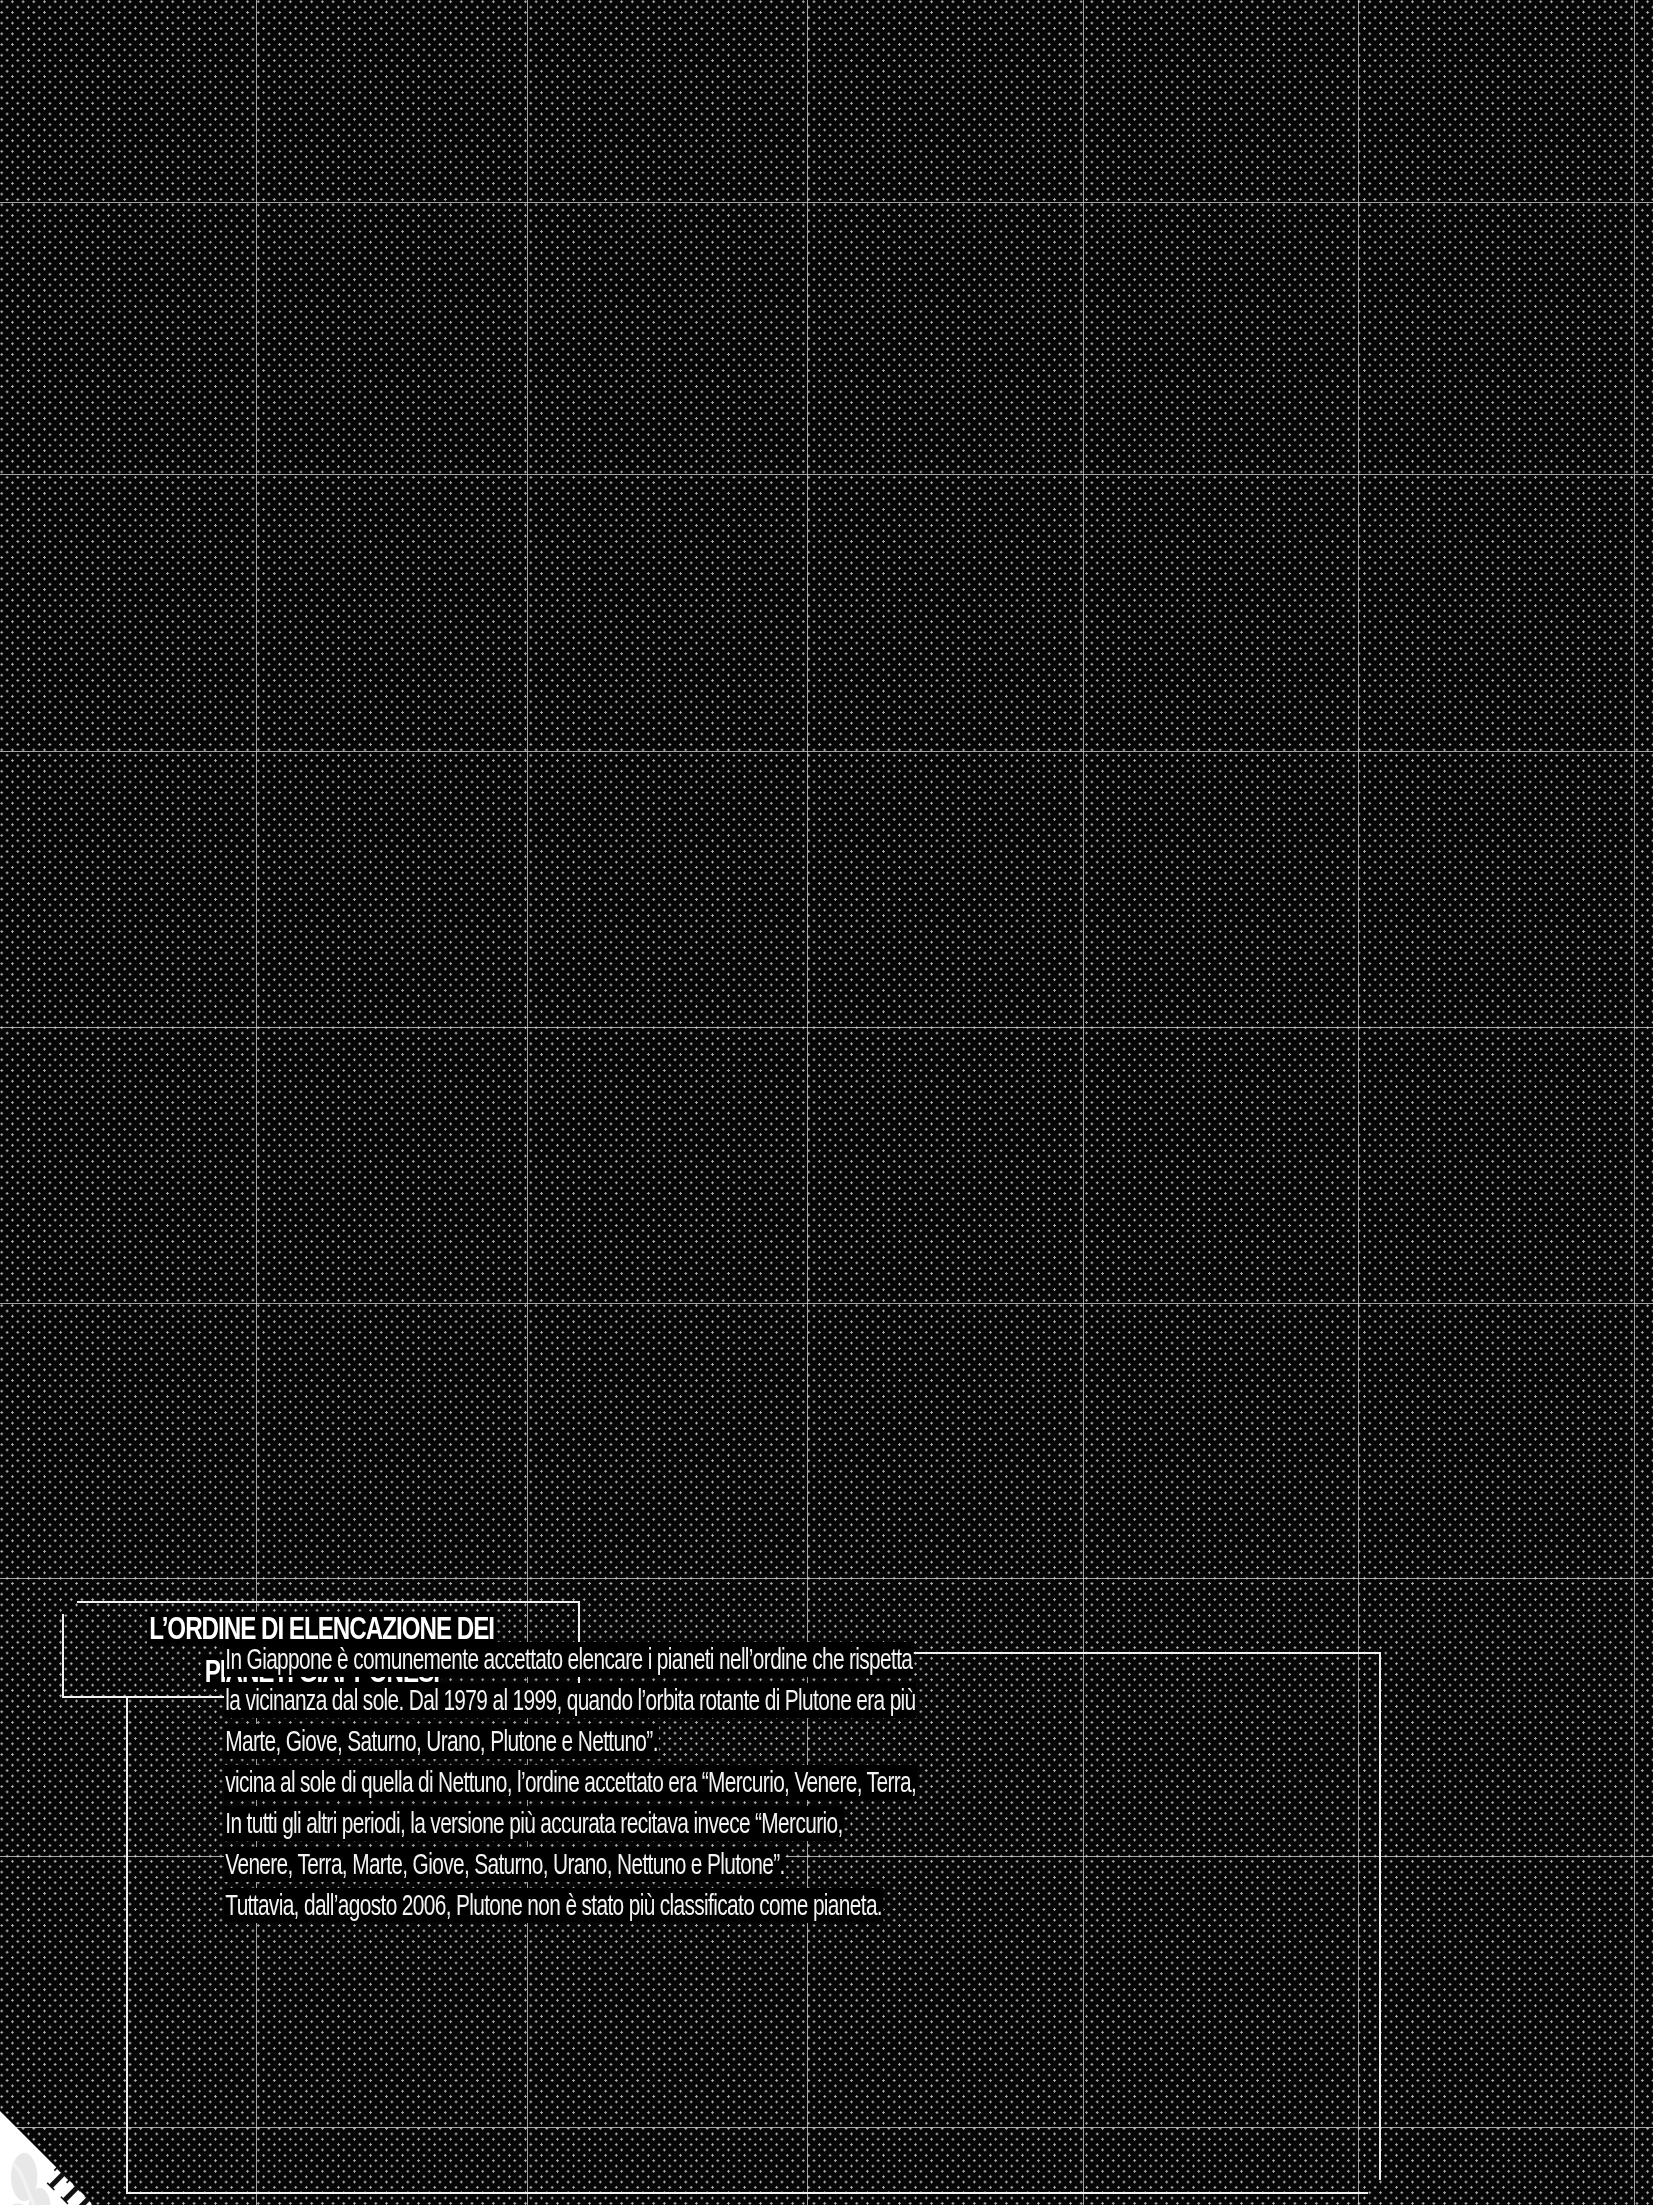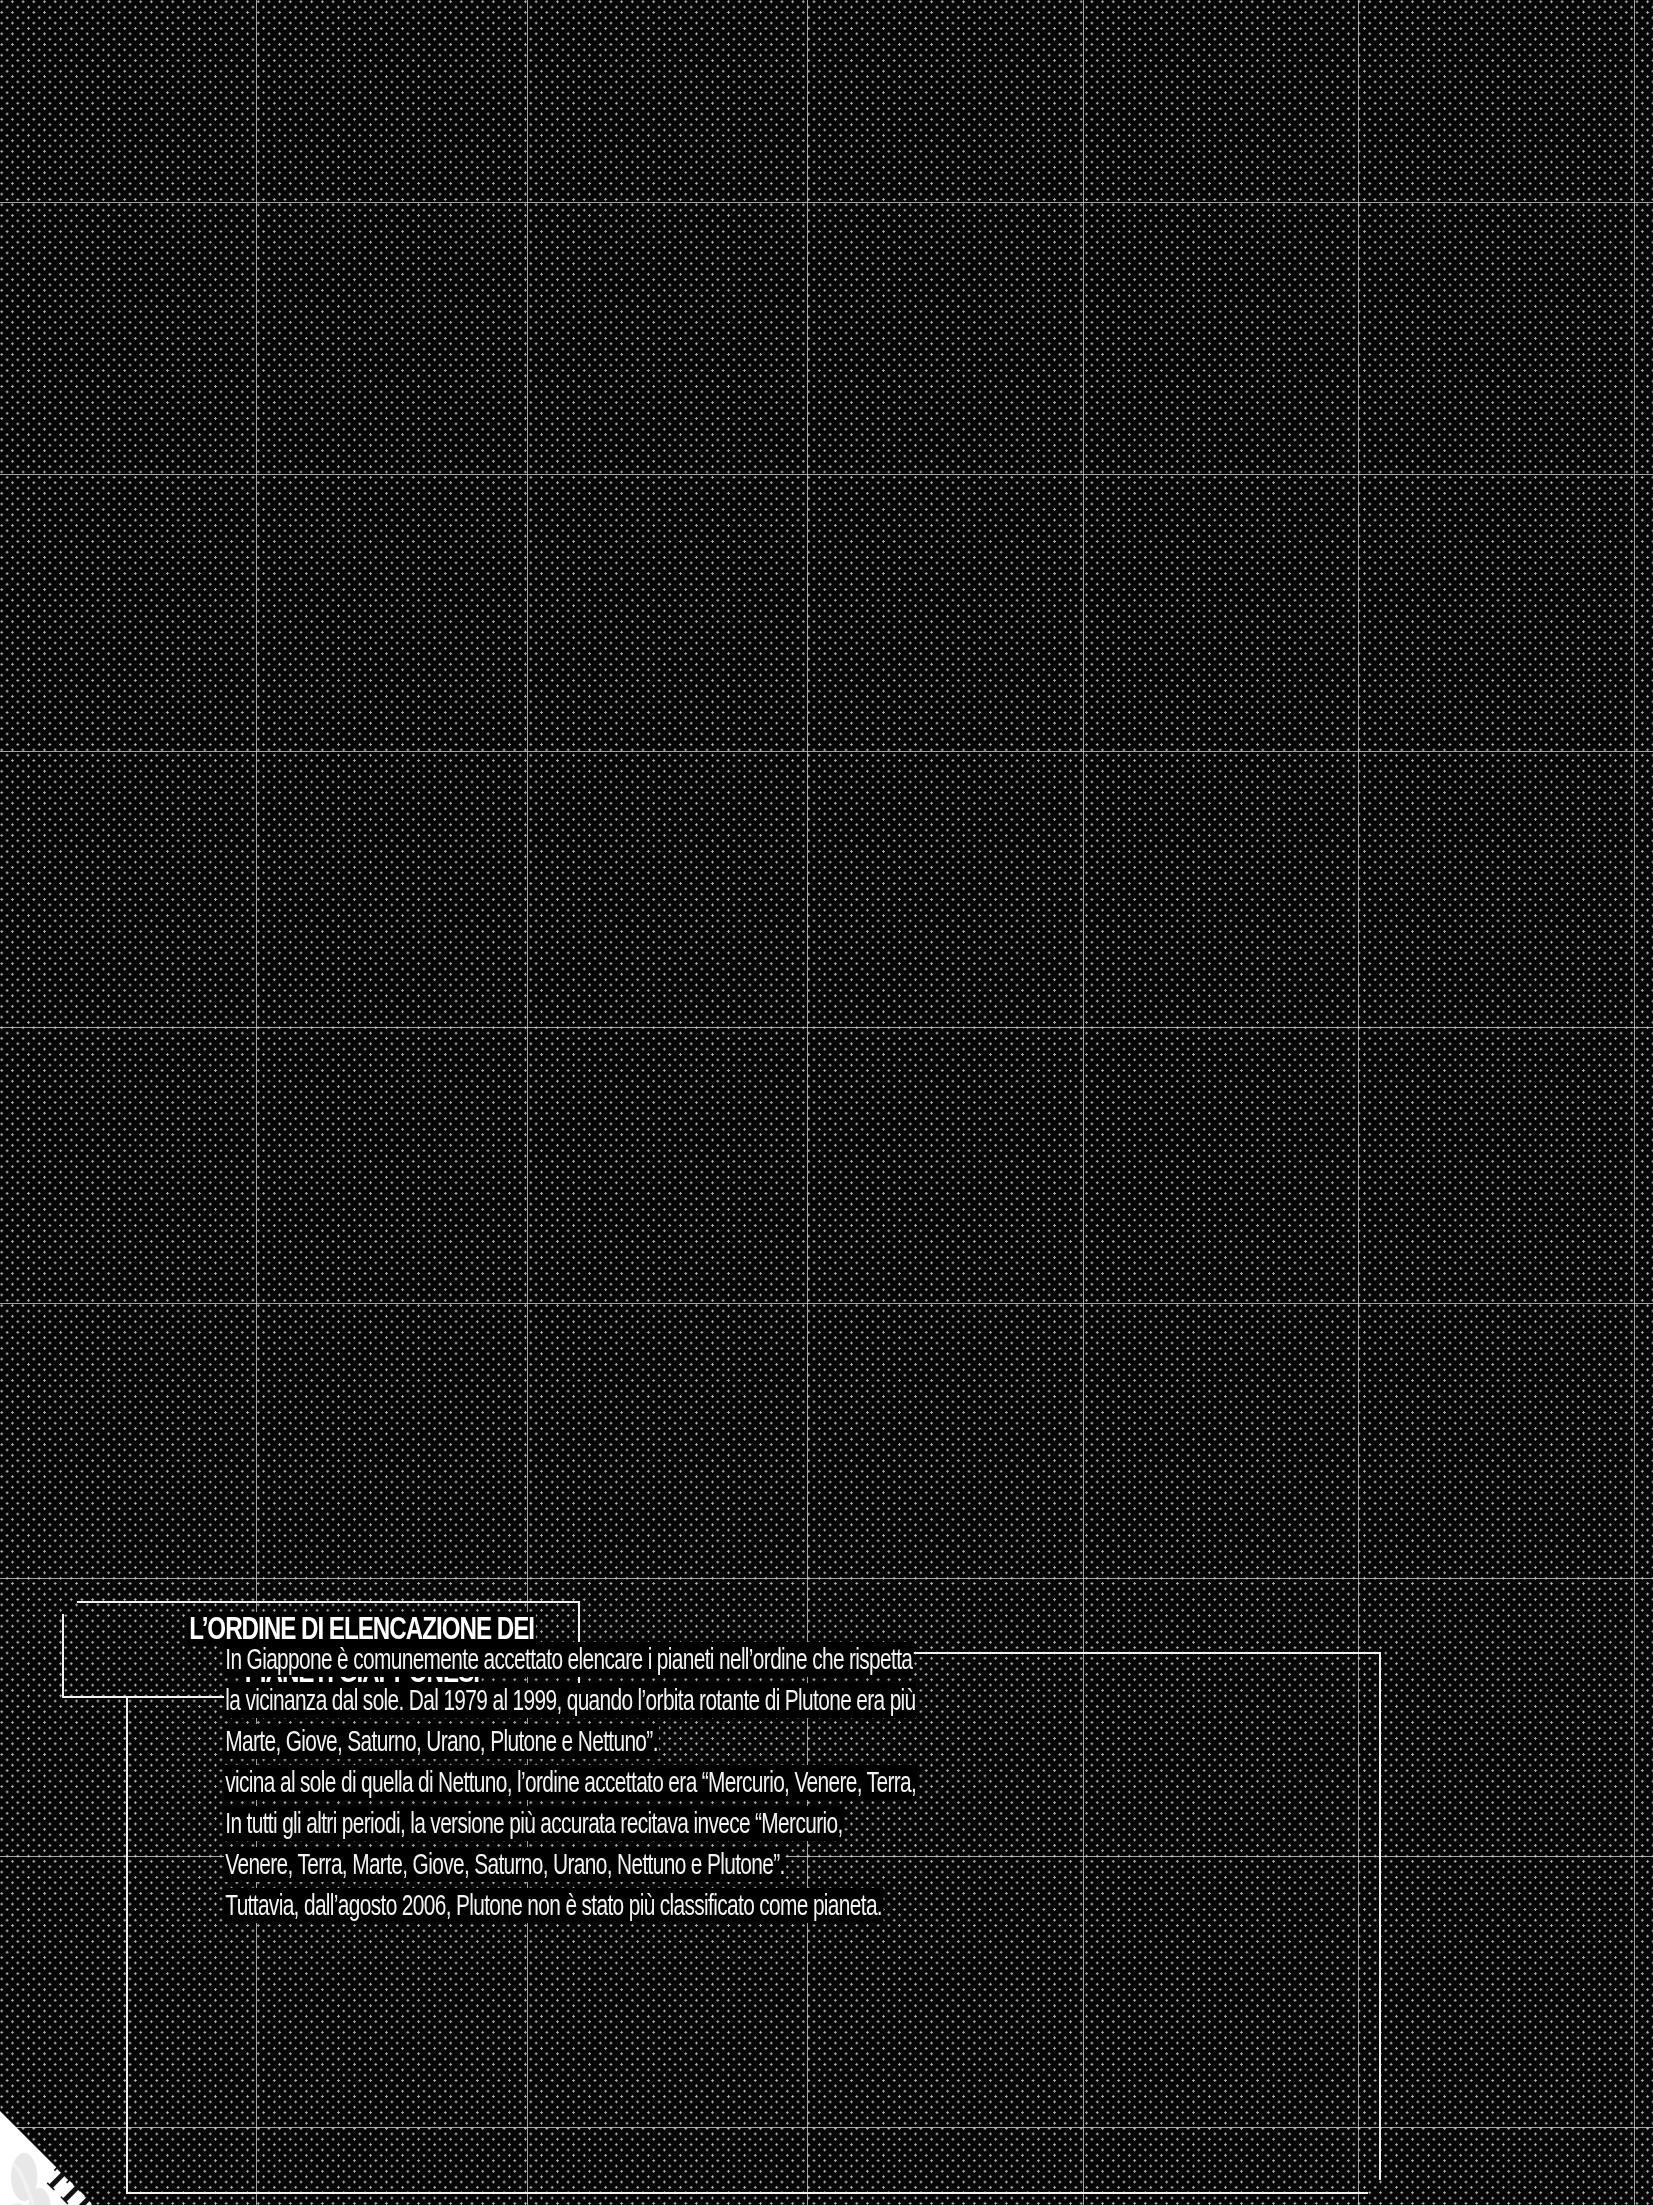--- a/index.html
+++ b/index.html
@@ -47,21 +47,20 @@
       position: absolute;
       background: #f2f2f2;
     }
 
     .title-block {
       position: absolute;
       left: 63px;
       top: 1602px;
       width: 498px;
       height: 96px;
-      margin-left: 40px;
     }
     .title-lines {
       position: absolute;
       left: 0;
       top: 9.7px;
       width: 517px;
       text-align: center;
     }
     .title-line {
       display: inline-block;

